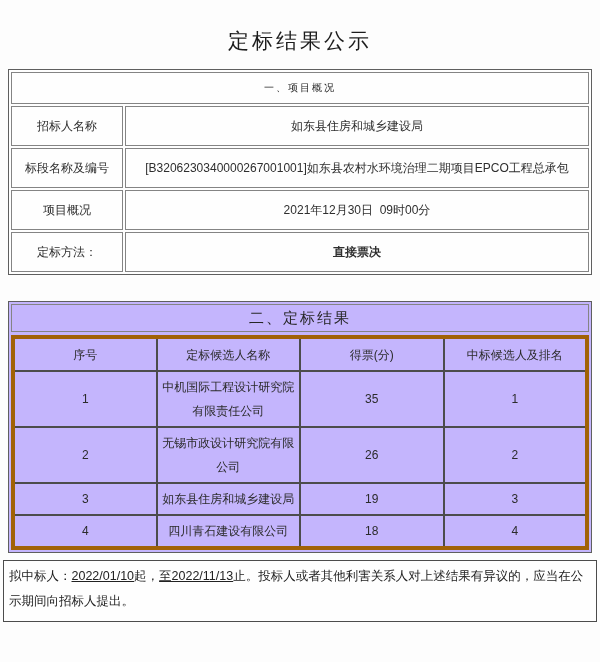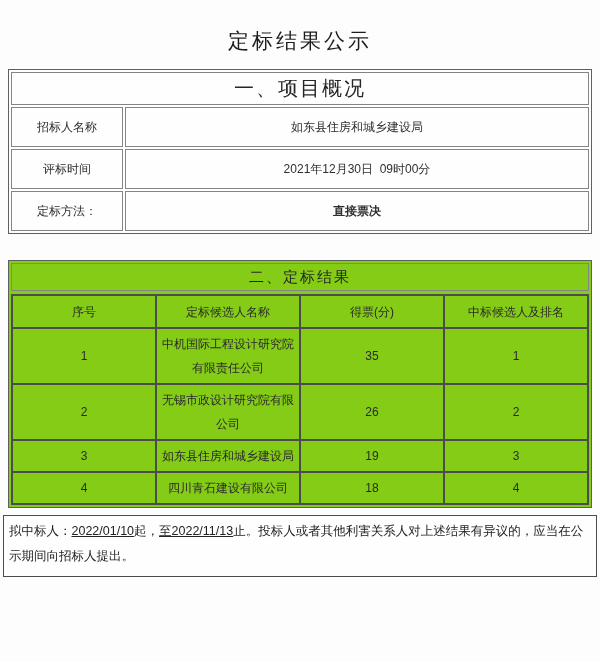--- a/index.html
+++ b/index.html
@@ -39,51 +39,51 @@
   table.overview td {
     border: 1px solid #848484;
     font-size: 12px;
     text-align: center;
     vertical-align: middle;
     padding: 2px 4px;
     white-space: pre-wrap;
   }
   table.overview td.sec-head {
     height: 26px;
-    font-size: 20px;
+    font-size: 10px;
     letter-spacing: 2px;
     color: #262626;
   }
   table.overview td.lbl {
     height: 34px;
   }
   table.overview col.c-label { width: 112px; }
   .bold { font-weight: bold; }
   
   .sec2 {
     width: 578px;
     margin: 26px auto 0 auto;
     border: 1px solid #5f5f5f;
     padding: 2px;
-    background: #84cc16;
+    background: #c4b5fd;
   }
   .sec2-head {
     border: 1px solid #848484;
     height: 26px;
     line-height: 26px;
     text-align: center;
     font-size: 15px;
     letter-spacing: 2px;
     color: #262626;
   }
   table.result {
     width: 100%;
     margin-top: 3px;
     border-collapse: collapse;
-    border: 2px solid #a16207;
+    border: 4px solid #a16207;
     table-layout: fixed;
   }
   table.result th, table.result td {
     border: 2px solid #4c4c4c;
     font-size: 12px;
     font-weight: normal;
     text-align: center;
     vertical-align: middle;
     padding: 3px 4px;
     line-height: 24px;
@@ -121,23 +121,27 @@
     <tbody>
       <tr>
         <td class="sec-head" colspan="2">一、项目概况</td>
       </tr>
 
   <tr>
     <td class="lbl">招标人名称</td>
     <td class="val">如东县住房和城乡建设局</td>
   </tr>
 
-
-  <tr>
-    <td class="lbl">评标时间</td>
+  <tr>
+    <td class="lbl">标段名称及编号</td>
+    <td class="val">[B3206230340000267001001]如东县农村水环境治理二期项目EPCO工程总承包</td>
+  </tr>
+
+  <tr>
+    <td class="lbl">项目概况</td>
     <td class="val">2021年12月30日  09时00分</td>
   </tr>
 
 
   <tr>
     <td class="lbl">定标方法：</td>
     <td class="val bold">直接票决</td>
   </tr>
 
 </tbody>

